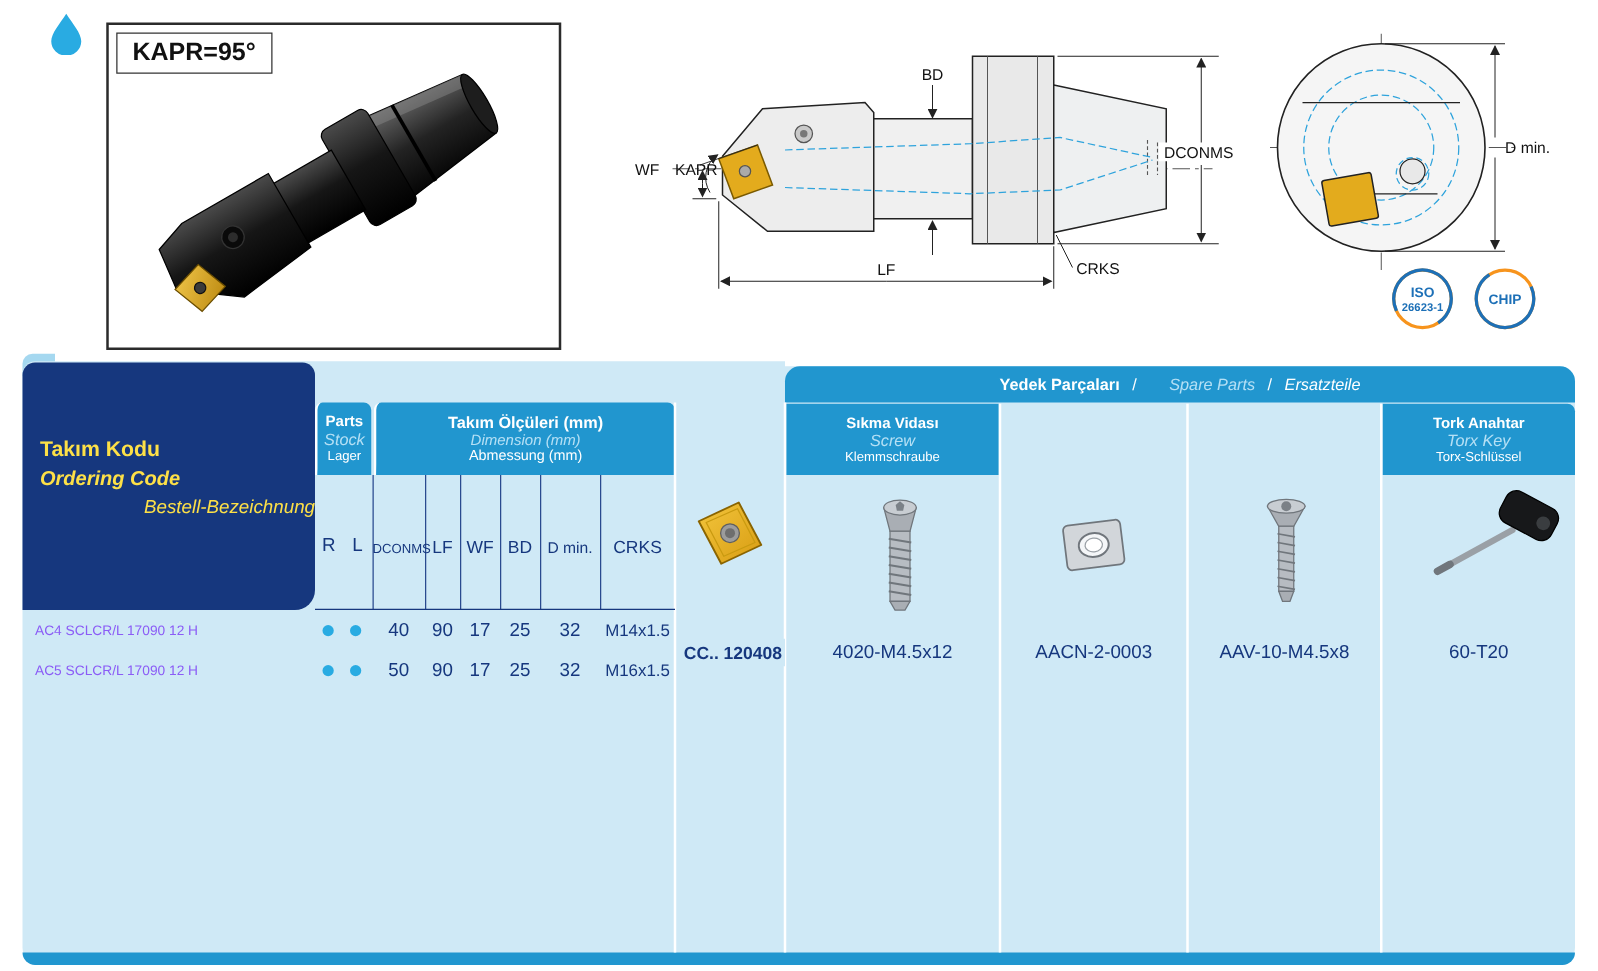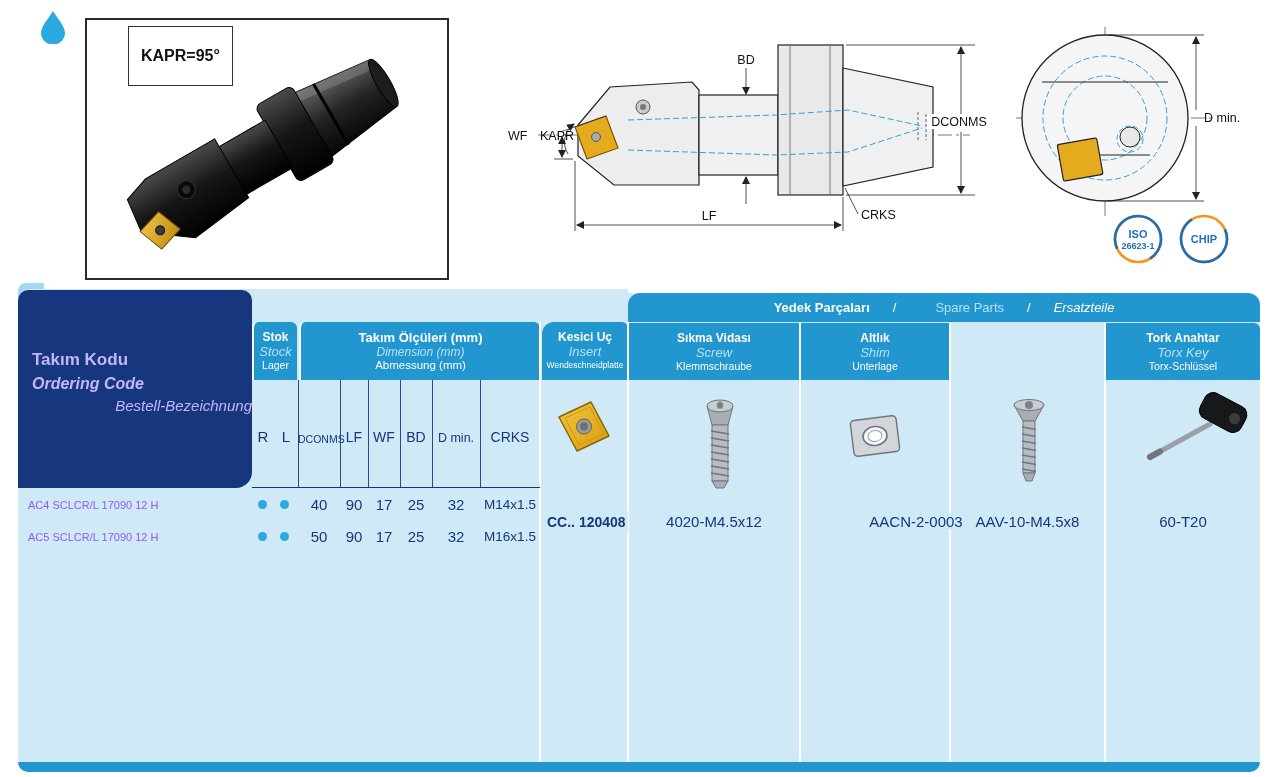--- a/index.html
+++ b/index.html
@@ -3,38 +3,38 @@
 <meta charset="utf-8">
 <style>
   html,body{margin:0;padding:0;background:#fff;}
   .page{position:relative;width:1278px;height:777px;background:#ffffff;
         font-family:"Liberation Sans",sans-serif;overflow:hidden;}
   .abs{position:absolute;}
 
   
   .photo-box{border:2px solid #2b2b2b;background:#fff;}
   .kapr-label{position:absolute;left:6px;top:6px;border:1.5px solid #333;background:#fff;
-              padding:20px 12px;font-size:16px;font-weight:700;color:#111;margin-left:35px;}
+              padding:4px 12px;font-size:20px;font-weight:700;color:#111;}
 
   
   .bgl{background:#cfe9f6;border-radius:10px 0 0 14px;}
   .bgr{background:#cfe9f6;border-radius:0 12px 14px 0;}
   .tab{background:#a5d8f0;border-radius:8px 0 0 0;}
   .botbar{background:#2196cf;border-radius:0 0 14px 14px;}
 
-  .order-box{background:#16377e;border-radius:10px 10px 16px 0;color:#c4b5fd;
+  .order-box{background:#16377e;border-radius:10px 10px 16px 0;color:#fde047;
              padding:60px 0 0 14px;box-sizing:border-box;}
   .o-tr{font-size:17px;font-weight:700;}
   .o-en{font-size:16px;font-weight:700;font-style:italic;margin-top:5px;}
   .o-de{font-size:15px;font-style:italic;margin-top:4px;text-align:right;}
 
   .band{background:#2196cf;border-radius:12px 12px 0 0;display:flex;justify-content:center;
-        align-items:center;gap:23px;color:#fff;font-size:13px;}
+        align-items:center;gap:10px;color:#fff;font-size:13px;}
   .b-tr{font-weight:600;}
-  .b-en{color:#b5e0f5;margin-left:16px;}
+  .b-en{font-style:italic;color:#b5e0f5;margin-left:16px;}
   .b-de{font-style:italic;}
 
   .hdr{background:#2196cf;color:#fff;display:flex;flex-direction:column;justify-content:center;
        align-items:center;text-align:center;box-sizing:border-box;}
   .h-tr{font-weight:700;font-size:12px;line-height:15px;}
   .h-en{font-style:italic;color:#b5e0f5;font-size:13px;line-height:14px;}
   .h-de{font-size:10.5px;line-height:13px;}
   .hdr.big .h-tr{font-size:13px;} .hdr.big .h-en{font-size:12px;} .hdr.big .h-de{font-size:11.5px;}
   .hdr.kes .h-de{font-size:8.5px;}
   .wsep{border-left:2px solid #fff;}
@@ -206,44 +206,34 @@
 
     <div class="band abs" style="left:610px;top:10px;width:632px;height:29px">
       <span class="b-tr">Yedek Parçaları</span>
       <span>/</span>
       <span class="b-en">Spare Parts</span>
       <span>/</span>
       <span class="b-de">Ersatzteile</span>
     </div>
 
     <div class="hdr abs wsep" style="left:234px;top:39px;width:45px;height:58px;border-radius:6px 6px 0 0">
-      <div class="h-tr">Stok</div>
+      <div class="h-tr">Parts</div>
       <div class="h-en">Stock</div>
       <div class="h-de">Lager</div>
     </div>
     <div class="hdr big abs wsep" style="left:281px;top:39px;width:241px;height:58px;border-radius:6px 6px 0 0">
       <div class="h-tr">Takım Ölçüleri (mm)</div>
       <div class="h-en">Dimension (mm)</div>
       <div class="h-de">Abmessung (mm)</div>
     </div>
-    <div class="hdr kes abs" style="left:524px;top:39px;width:86px;height:58px;border-radius:12px 6px 0 0">
-      <div class="h-tr">Kesici Uç</div>
-      <div class="h-en">Insert</div>
-      <div class="h-de">Wendeschneidplatte</div>
-    </div>
 
     <div class="hdr abs" style="left:611px;top:40px;width:170px;height:57px">
       <div class="h-tr">Sıkma Vidası</div>
       <div class="h-en">Screw</div>
       <div class="h-de">Klemmschraube</div>
-    </div>
-    <div class="hdr abs" style="left:783px;top:40px;width:148px;height:57px">
-      <div class="h-tr">Altlık</div>
-      <div class="h-en">Shim</div>
-      <div class="h-de">Unterlage</div>
     </div>
     <div class="hdr abs" style="left:1088px;top:40px;width:154px;height:57px;border-radius:0 6px 0 0">
       <div class="h-tr">Tork Anahtar</div>
       <div class="h-en">Torx Key</div>
       <div class="h-de">Torx-Schlüssel</div>
     </div>
 
     <div class="wline" style="left:521px;top:39px;height:440px"></div>
     <div class="wline" style="left:609px;top:39px;height:440px"></div>
     <div class="wline" style="left:781px;top:40px;height:439px"></div>
@@ -346,18 +336,18 @@
     <div class="dot" style="left:262px;top:249px"></div>
     <div class="cell" style="left:280px;top:242px;width:42px">50</div>
     <div class="cell" style="left:322px;top:242px;width:28px">90</div>
     <div class="cell" style="left:350px;top:242px;width:32px">17</div>
     <div class="cell" style="left:382px;top:242px;width:32px">25</div>
     <div class="cell" style="left:414px;top:242px;width:48px">32</div>
     <div class="cell" style="left:462px;top:242px;width:60px;font-size:13.5px">M16x1.5</div>
 
     <div class="icode" style="left:527px;top:228px">CC.. 120408</div>
     <div class="sval" style="left:611px;top:228px;width:170px"><span>4020-M4.5x12</span></div>
-    <div class="sval" style="left:824px;top:228px;width:148px"><span>AACN-2-0003</span></div>
+    <div class="sval" style="left:783px;top:228px;width:148px"><span>AACN-2-0003</span></div>
     <div class="sval" style="left:933px;top:228px;width:153px"><span>AAV-10-M4.5x8</span></div>
     <div class="sval" style="left:1088px;top:228px;width:154px"><span>60-T20</span></div>
 
   </div>
 </div>
 
 </body></html>

